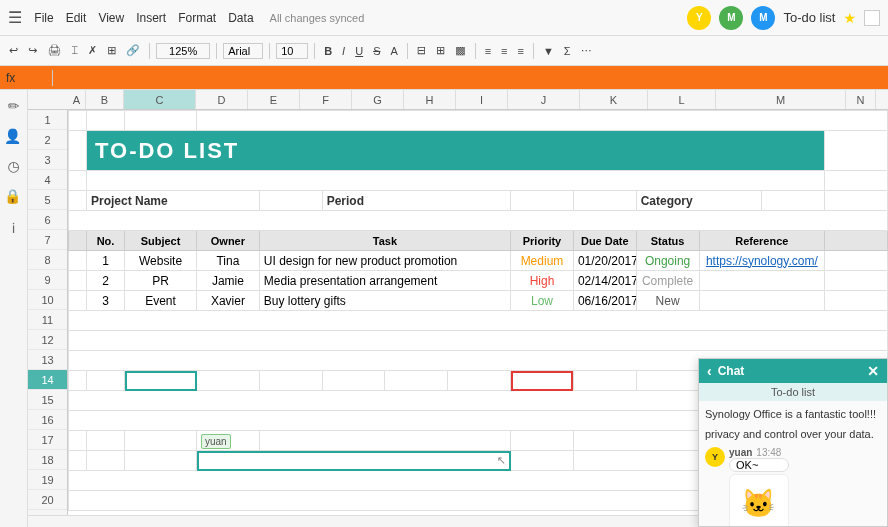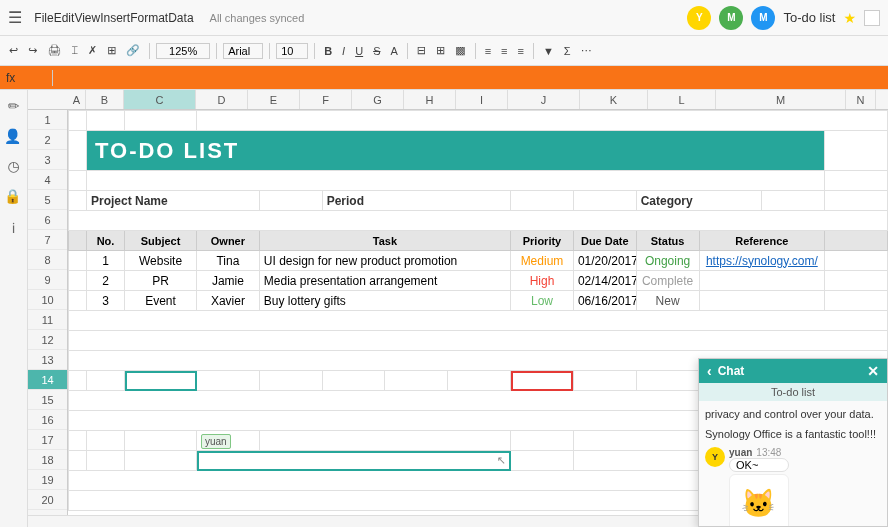--- a/index.html
+++ b/index.html
@@ -9,21 +9,21 @@
     .top-bar {
       height: 36px;
       background: #f8f8f8;
       border-bottom: 1px solid #ddd;
       display: flex;
       align-items: center;
       padding: 0 8px;
       gap: 8px;
     }
     .hamburger-icon { font-size: 16px; color: #555; cursor: pointer; margin-right: 4px; }
-    .menu-items { display: flex; font-size: 12px; color: #333; }
+    .menu-items { display: flex; gap: 12px; font-size: 12px; color: #333; }
     .menu-item { cursor: pointer; }
     .sync-status { color: #888; font-size: 11px; margin-left: 8px; }
     .top-bar-right { margin-left: auto; display: flex; align-items: center; gap: 8px; }
     .avatar { width: 24px; height: 24px; border-radius: 50%; display: flex; align-items: center; justify-content: center; font-size: 10px; font-weight: bold; color: #fff; }
     .avatar-y { background: #ffd600; }
     .avatar-m1 { background: #4caf50; }
     .avatar-m2 { background: #2196f3; }
     .doc-title { font-size: 13px; font-weight: 500; color: #333; }
     .star-icon { color: #ffd600; font-size: 14px; }
     .square-icon { width: 16px; height: 16px; border: 1px solid #ccc; background: #fff; cursor: pointer; }
@@ -547,24 +547,24 @@
       <div class="chat-header">
         <div class="chat-header-left">
           <span class="chat-back">‹</span>
           <span>Chat</span>
         </div>
         <span class="chat-close">✕</span>
       </div>
       <div class="chat-subtitle">To-do list</div>
       <div class="chat-body">
         <div class="chat-msg">
-          <span class="chat-msg-text">privacy and control over your data.</span>
+          <span class="chat-msg-text">Synology Office is a fantastic tool!!!</span>
         </div>
         <div class="chat-msg">
-          <span class="chat-msg-text">Synology Office is a fantastic tool!!!</span>
+          <span class="chat-msg-text">privacy and control over your data.</span>
         </div>
 
         <div class="chat-user-row">
           <div class="chat-avatar chat-avatar-y">Y</div>
           <div>
             <div style="display:flex;align-items:center;gap:4px;">
               <span class="chat-name">yuan</span>
               <span class="chat-time">13:48</span>
             </div>
             <div class="chat-bubble">OK~</div>

